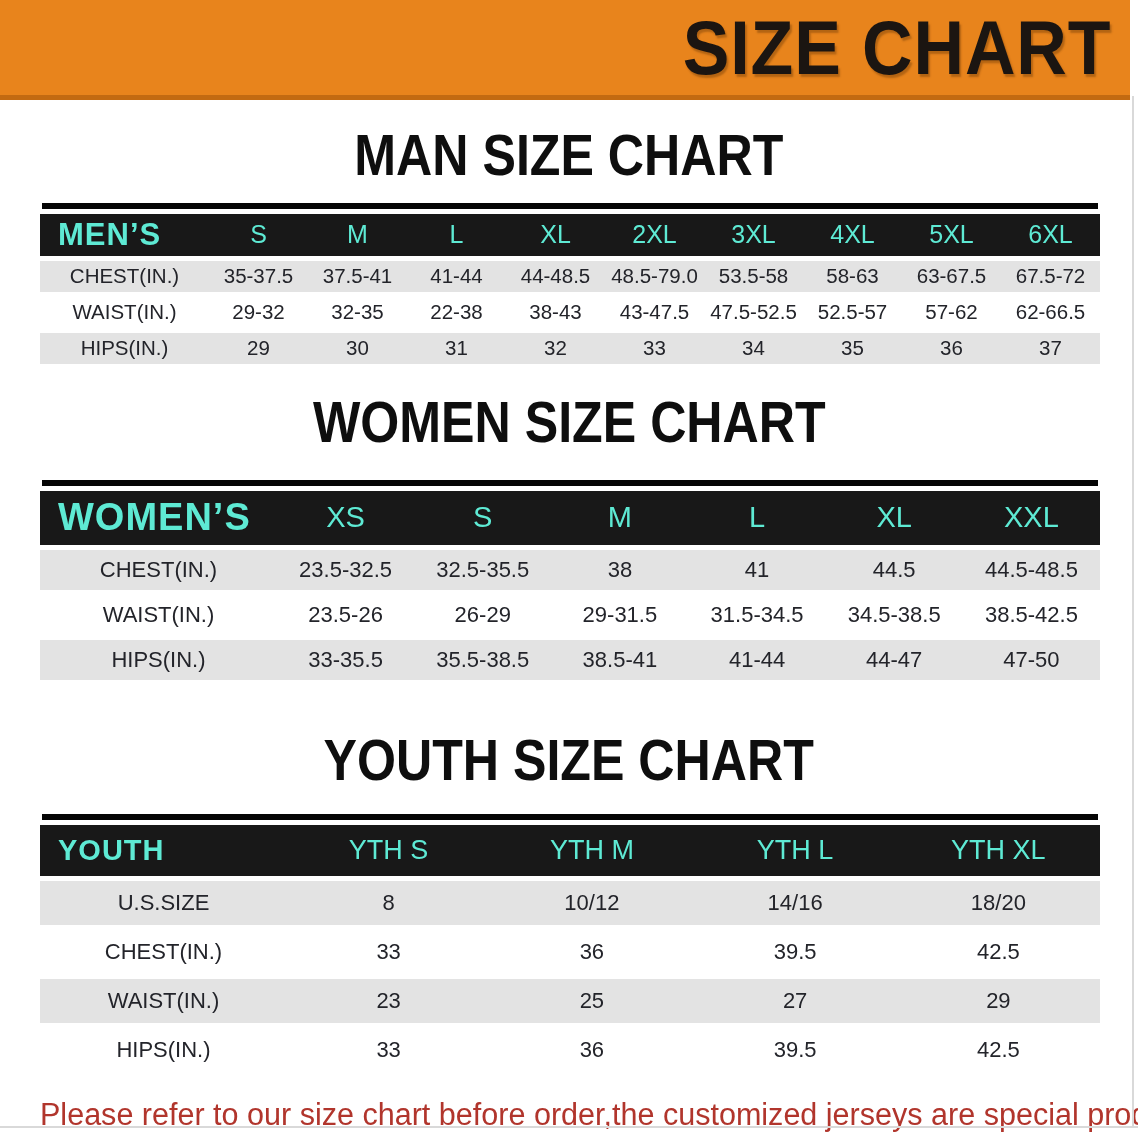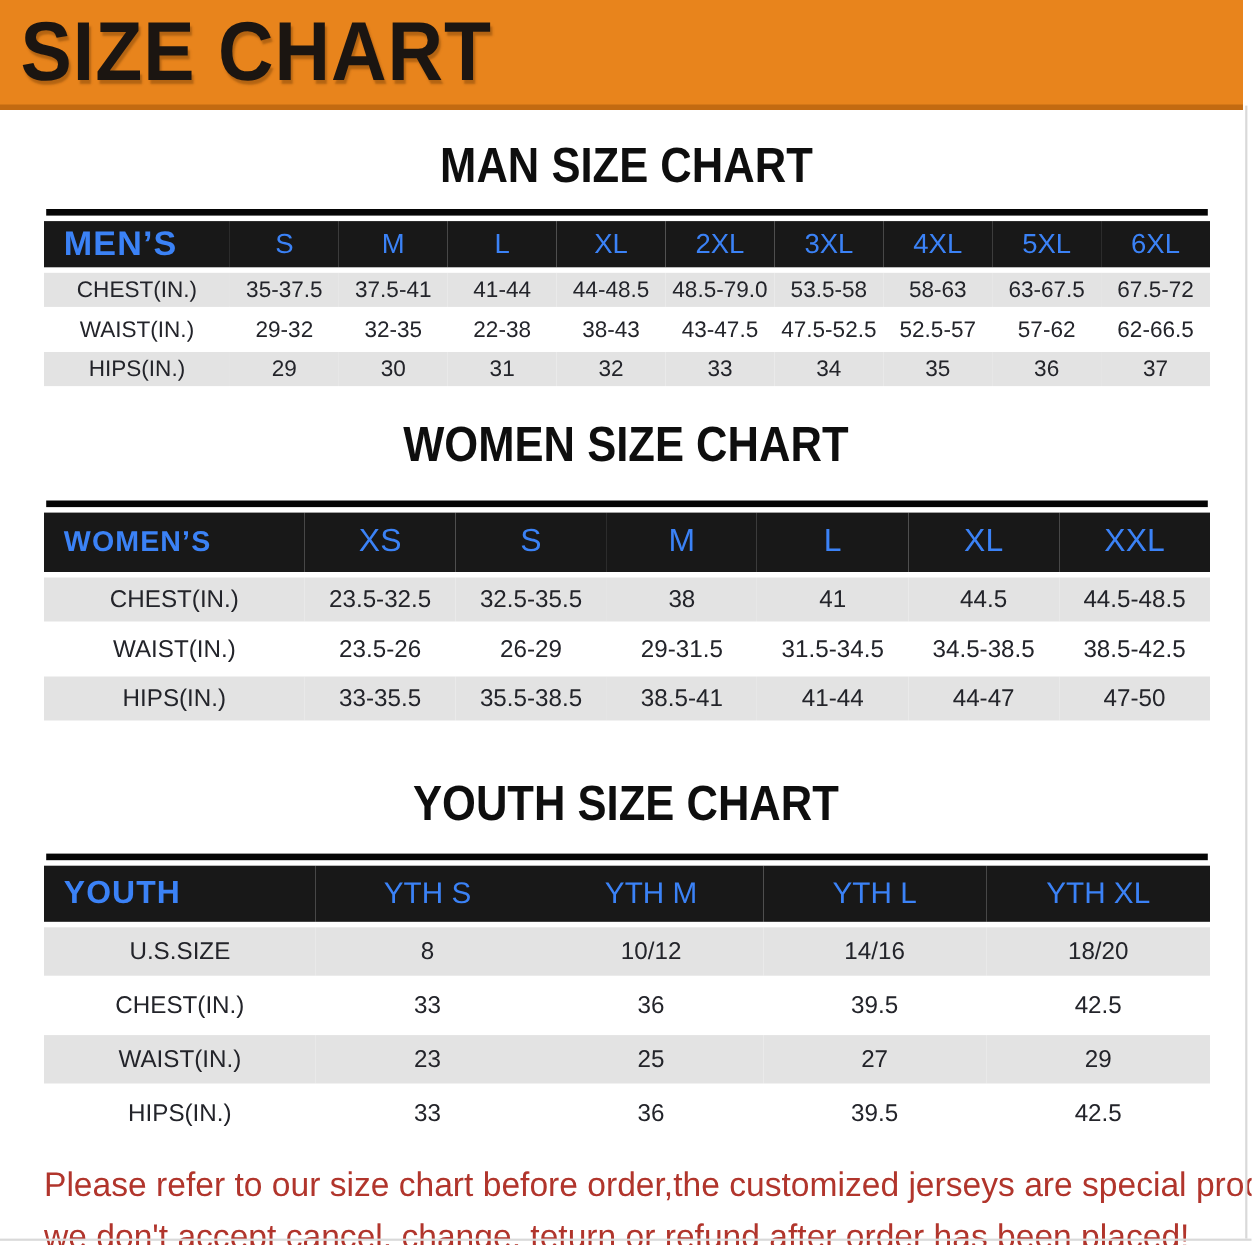--- a/index.html
+++ b/index.html
@@ -13,38 +13,38 @@
   }
 
   
   .banner {
     width: 1130px;
     height: 95px;
     background: #E8841C;
     border-bottom: 5px solid #C26A11;
     display: flex;
     align-items: center;
-    justify-content: flex-start;
+    justify-content: flex-end;
   }
   .banner-title {
     display: inline-block;
     font-size: 76px;
     font-weight: 800;
     letter-spacing: 1px;
     color: #1b1511;
     transform: scaleX(0.92);
     text-shadow: 2px 3px 2px rgba(80, 40, 0, 0.35);
     white-space: nowrap;
   }
 
   
   .section-title {
     text-align: center;
     font-weight: 800;
-    font-size: 45px;
+    font-size: 57px;
     color: #0e0e0e;
     line-height: 1.05;
     white-space: nowrap;
   }
   .section-title span { display: inline-block; transform: scaleX(0.88); letter-spacing: 0px; }
   .title-man   { margin-top: 26px; }
   .title-women { margin-top: 24px; }
   .title-youth { margin-top: 46px; }
 
   
@@ -58,21 +58,21 @@
     margin: 0 2px;
   }
   table {
     width: 100%;
     border-collapse: separate;
     border-spacing: 0 5px;
     table-layout: fixed;
   }
   thead th {
     background: #181818;
-    color: #3b82f6;
+    color: #5eead4;
     font-weight: 500;
     text-align: center;
     vertical-align: middle;
   }
   thead th:first-child {
     text-align: left;
     padding-left: 18px;
     font-weight: 800;
     letter-spacing: 1px;
   }
@@ -83,21 +83,21 @@
   }
   tbody tr:nth-child(odd)  td { background: #E3E3E3; }
   tbody tr:nth-child(even) td { background: #ffffff; }
 
   
   .men thead th { height: 40px; font-size: 25px; }
   .men thead th:first-child { font-size: 31px; width: 150px; }
   .men tbody td { height: 29px; font-size: 20.5px; }
   
   .women thead th { height: 52px; font-size: 29px; }
-  .women thead th:first-child { font-size: 26px; width: 218px; }
+  .women thead th:first-child { font-size: 38px; width: 218px; }
   .women tbody td { height: 38px; font-size: 22px; }
   
   .youth thead th { height: 49px; font-size: 27px; }
   .youth thead th:first-child { font-size: 29px; width: 228px; }
   .youth tbody td { height: 42px; font-size: 22px; }
 
   
   .disclaimer {
     margin: 14px 20px 0 40px;
     color: #B1352C;

